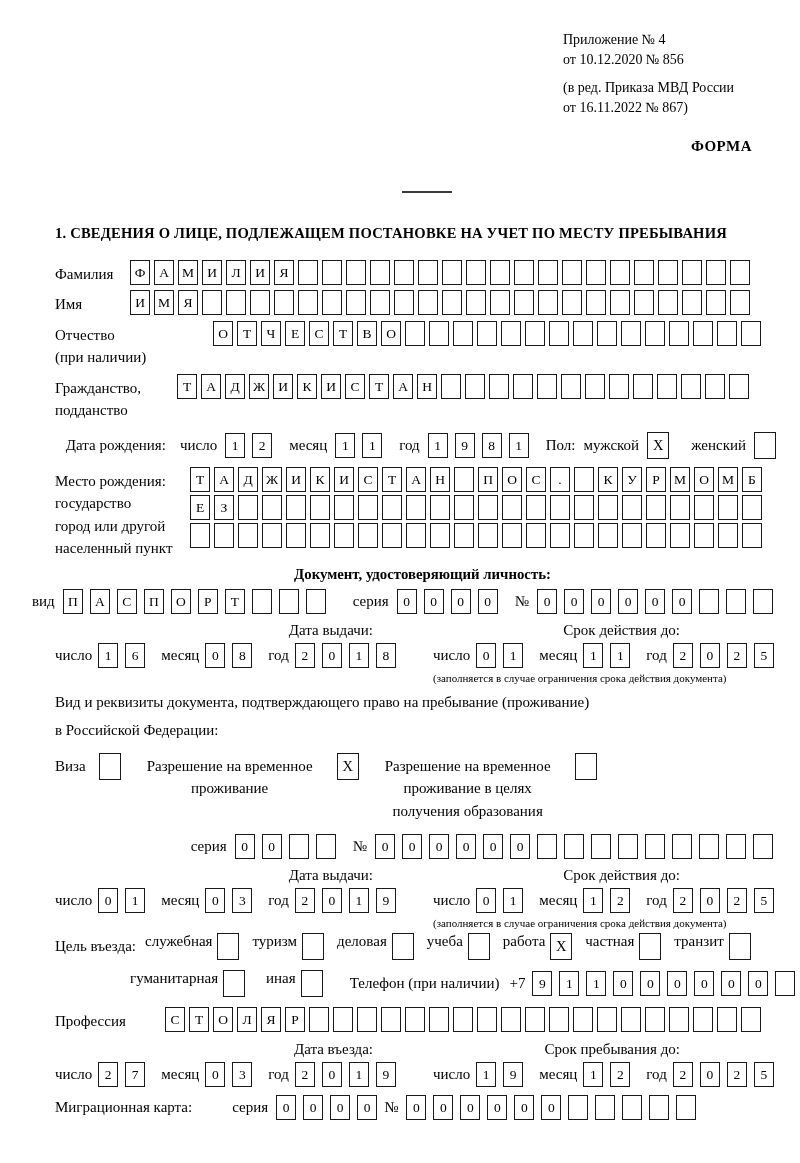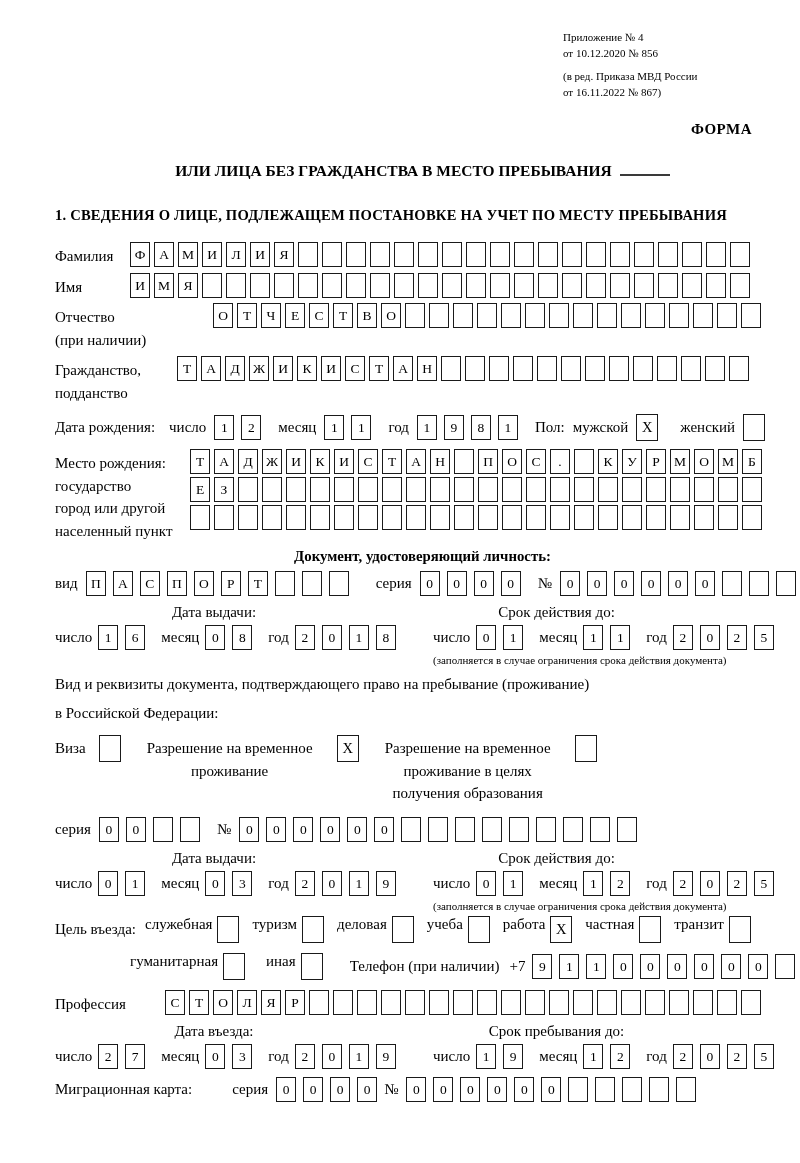--- a/index.html
+++ b/index.html
@@ -2,48 +2,48 @@
 <html><head>
 <meta charset="utf-8">
 <style>
   html,body{margin:0;padding:0;background:#fff;}
   .page{
     width:800px;min-height:1163px;box-sizing:border-box;background:#fff;color:#000;
     font-family:"Liberation Serif","DejaVu Serif",serif;font-size:15px;
     padding:30px 10px 20px 55px;position:relative;
   }
   
-  .appendix{margin-left:508px;font-size:11px;line-height:1.45;}
+  .appendix{margin-left:508px;font-size:14px;line-height:1.45;}
   .appendix .edition{margin-top:7px;}
   .form-label{font-weight:bold;text-align:right;padding-right:38px;margin-top:20px;font-size:15px;letter-spacing:.5px;}
   
   .title{text-align:center;font-weight:bold;font-size:15.5px;line-height:1.65;margin-top:20px;}
   .title-underline{display:inline-block;width:50px;border-bottom:2px solid #3a3a3a;height:.85em;margin-left:8px;}
   .section-heading{font-weight:bold;font-size:14.6px;margin:24px 0 18px;letter-spacing:.2px;}
   
   .row{display:flex;align-items:flex-start;margin-bottom:5px;}
   .lbl{flex:none;line-height:1.5;padding-top:3px;}
   .w75{width:75px}.w110{width:110px}.w122{width:122px}.w135{width:135px}.w158{width:158px}
   .cells{display:flex;flex:none;}
   .cell{flex:none;width:18px;height:23px;border:1.5px solid #1a1a1a;margin-right:4px;
         text-align:center;font-size:13.5px;line-height:23px;background:#fff;}
   .spaced .cell{margin-right:7px;}
   .cbx .cell{width:20px;height:25px;line-height:25px;font-size:14.5px;}
   .stack .cells{margin-bottom:3px;}
   
-  .inline-row{display:flex;align-items:center;margin:10px 0 8px;}
+  .inline-row{display:flex;align-items:center;margin:10px 0 8px;justify-content:flex-end;}
   .inline-row .ilbl{margin-right:8px;white-space:nowrap;}
   .inline-row .cells{margin-right:10px;}
   
   .doc-heading{text-align:center;font-weight:bold;margin:6px 0 6px;font-size:14.8px;}
   
   .dates{display:flex;margin:8px 0 4px;}
   .dcol-left{width:378px;flex:none;}
   .dcol-right{flex:1;}
-  .dhead{text-align:center;margin-bottom:4px;}
+  .dhead{text-align:right;margin-bottom:4px;}
   .dcol-left .dhead{padding-right:60px;}
   .dcol-right .dhead{padding-right:110px;}
   .dfields{display:flex;align-items:center;}
   .dlbl{margin-right:6px;white-space:nowrap;}
   .dfields .cells{margin-right:9px;}
   .dnote{font-size:11px;margin-top:4px;white-space:nowrap;}
   
   .intro{line-height:1.9;}
   .visa-row{display:flex;align-items:flex-start;gap:11px;margin:8px 0 12px;}
   .opt{display:flex;align-items:flex-start;gap:13px;}
@@ -71,21 +71,21 @@
     <div>от 10.12.2020 № 856</div>
     <div class="edition">
       <div>(в ред. Приказа МВД России</div>
       <div>от 16.11.2022 № 867)</div>
     </div>
   </div>
   <div class="form-label">ФОРМА</div>
 
   <div class="title">
     <div>
-      <span>ИЛИ ЛИЦА БЕЗ ГРАЖДАНСТВА В МЕСТО ПРЕБЫВАНИЯ</span><span class="title-underline"></span>
+      <span class="title-underline"></span>
     </div>
   </div>
 
   <div class="section-heading">1. СВЕДЕНИЯ О ЛИЦЕ, ПОДЛЕЖАЩЕМ ПОСТАНОВКЕ НА УЧЕТ ПО МЕСТУ ПРЕБЫВАНИЯ</div>
 
   <div class="row">
     <div class="lbl w75">Фамилия</div>
     <div class="cells">
         <span class="cell">Ф</span>
         <span class="cell">А</span>

